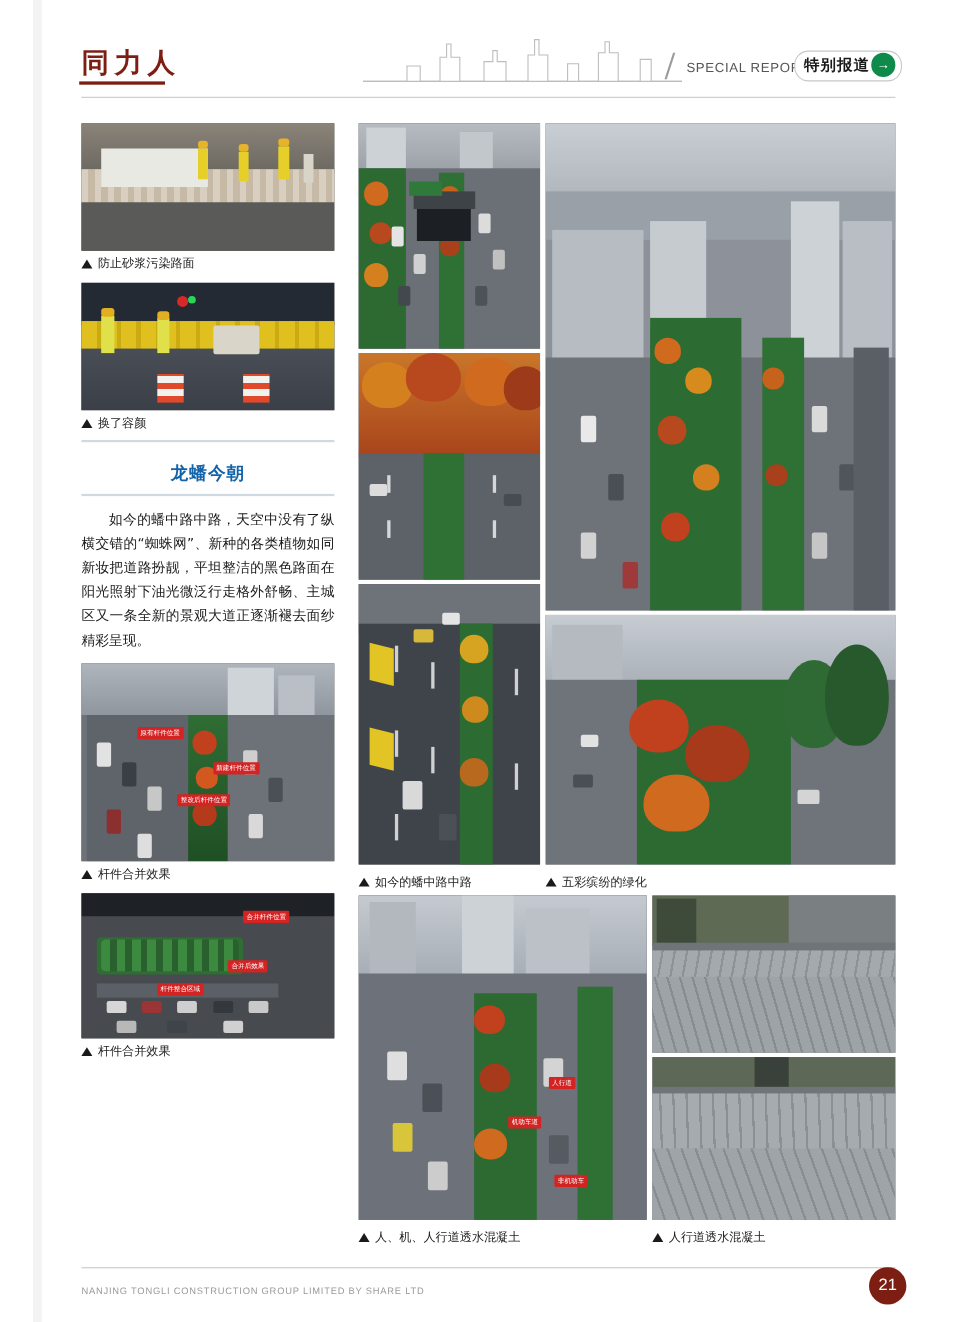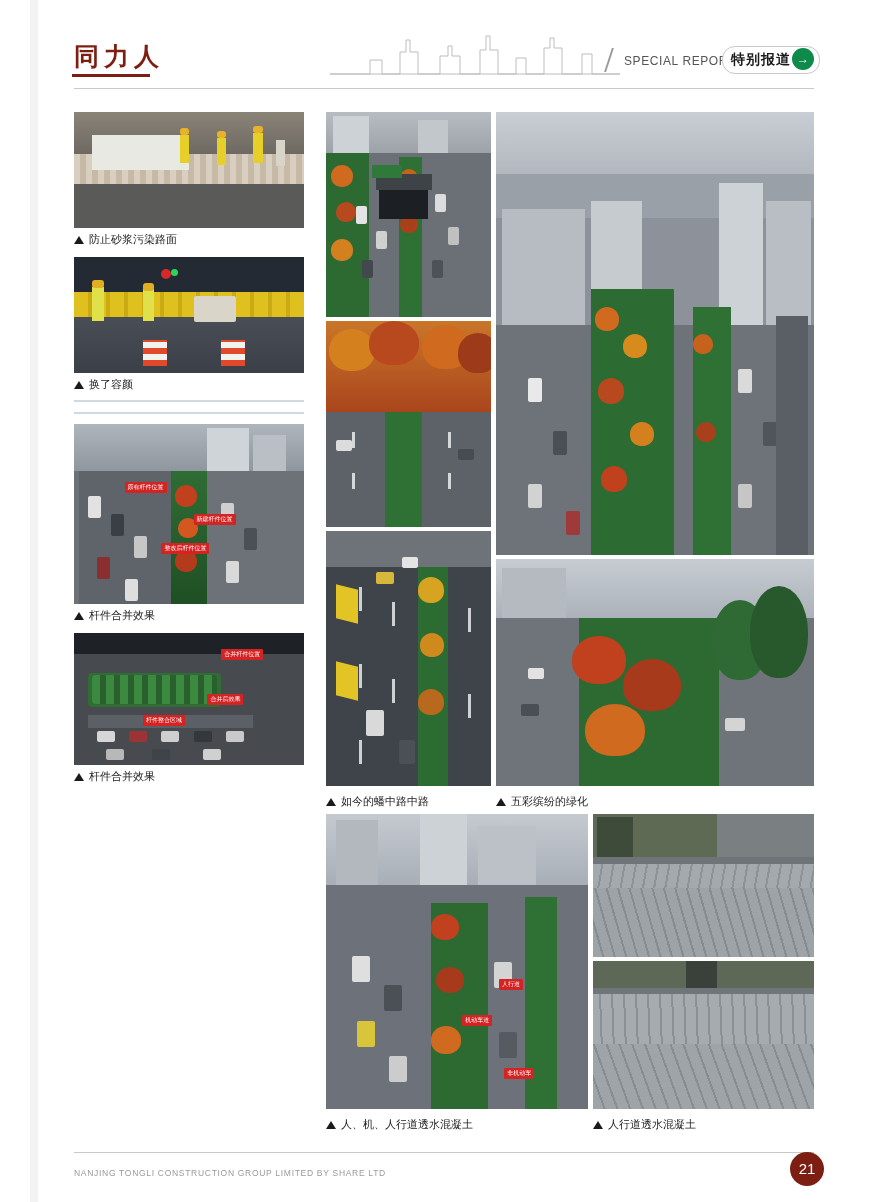--- a/index.html
+++ b/index.html
@@ -175,21 +175,23 @@
         <div style="position:absolute;left:64%;bottom:6%;width:24px;height:26px;background:repeating-linear-gradient(0deg,#e04a2a 0 6px,#f2f2ee 6px 12px);"></div>
       </div>
     </div>
     <div class="cap">
       <span class="tri"></span>
       <span>换了容颜</span>
     </div>
 
     <div class="rule-blue"></div>
 
+    <div class="sub-headline">龙蟠今朝</div>
     <div class="rule-blue"></div>
+    <div class="para">如今的蟠中路中路，天空中没有了纵横交错的“蜘蛛网”、新种的各类植物如同新妆把道路扮靓，平坦整洁的黑色路面在阳光照射下油光微泛行走格外舒畅、主城区又一条全新的景观大道正逐渐褪去面纱精彩呈现。</div>
 
     <div class="photo" style="width:230px;height:180px;margin-top:10px;">
       <div class="ph" style="background:linear-gradient(#8a8f96,#5c6167);">
         <div style="position:absolute;left:0;top:0;width:100%;height:28%;background:linear-gradient(#aeb5bd,#8d949c);"></div>
         <div style="position:absolute;left:58%;top:2%;width:18%;height:26%;background:#cfd4d9;"></div>
         <div style="position:absolute;left:78%;top:6%;width:14%;height:22%;background:#b9bfc5;"></div>
         <div style="position:absolute;left:0;top:26%;width:100%;height:74%;background:#6d7278;"></div>
         <div style="position:absolute;left:2%;top:26%;width:40%;height:74%;background:#5f646a;"></div>
         <div style="position:absolute;left:42%;top:26%;width:16%;height:74%;background:linear-gradient(#2f6d34,#1f4f24);"></div>
         <div class="tree" style="left:44%;top:34%;width:22px;height:22px;background:#c1411e;"></div>

